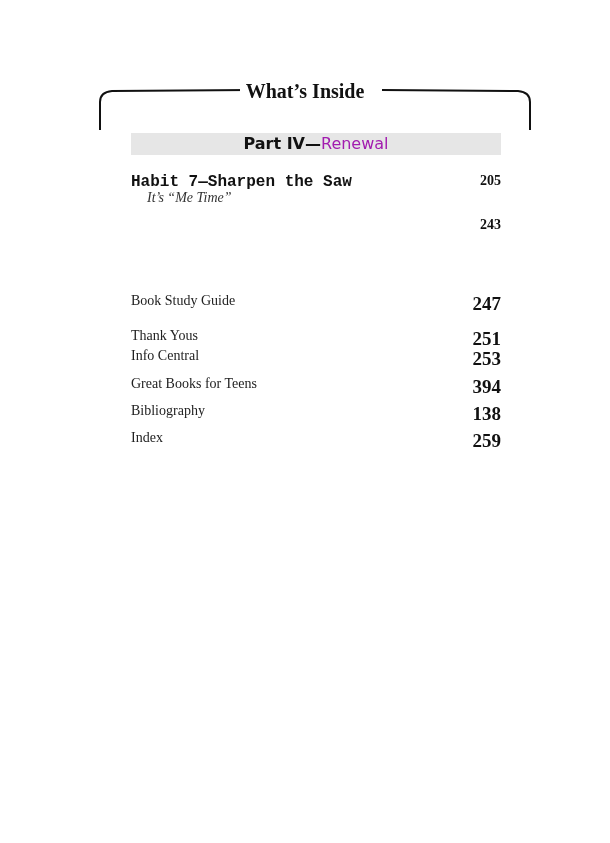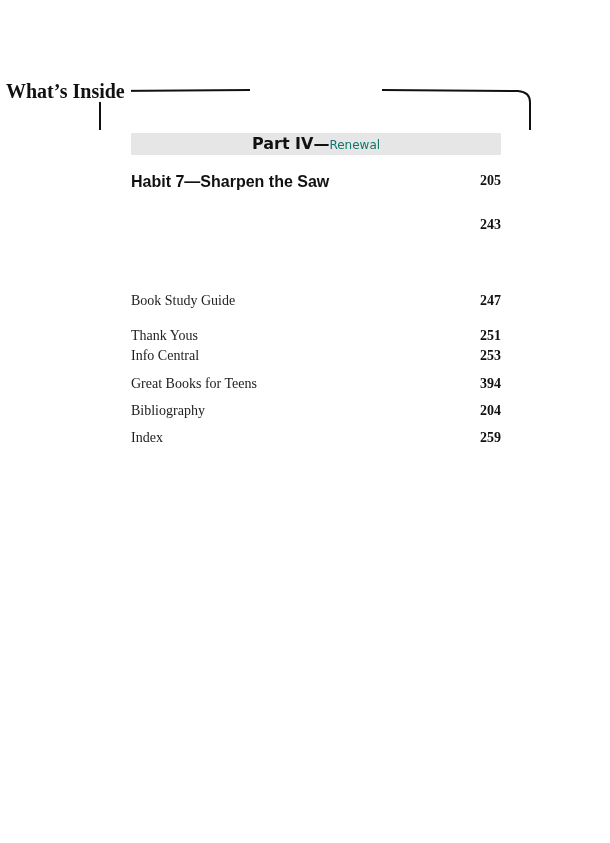--- a/index.html
+++ b/index.html
@@ -1,47 +1,48 @@
 <!DOCTYPE html>
 <html><head>
 <meta charset="utf-8">
 <style>
   html, body { margin: 0; padding: 0; background: #ffffff; }
   body { width: 610px; height: 843px; position: relative; overflow: hidden; font-family: "Liberation Serif", serif; color: #111; }
   .frame { position: absolute; left: 0; top: 0; width: 610px; height: 843px; }
-  .header-title { position: absolute; top: 80px; left: 0; width: 610px; }
+  .header-title { position: absolute; top: 80px; left: 0; width: 610px; text-align: center; }
   .header-title span { font-family: "Liberation Serif", serif; font-weight: bold; font-size: 20px; background: #fff; padding: 0 6px; color: #111; }
   .part-bar { position: absolute; left: 131px; top: 133px; width: 370px; height: 22px; background: #e6e6e6; text-align: center; line-height: 22px; }
   .part-bar .part-num { font-family: "DejaVu Sans", sans-serif; font-weight: bold; font-size: 16px; color: #111; text-align: right; }
-  .part-bar .part-name { font-family: "DejaVu Sans", sans-serif; font-size: 12px; color: #0f766e; }
+  .part-bar .part-name { font-family: "DejaVu Sans", sans-serif; font-size: 16px; color: #a21caf; }
   .entry { position: absolute; left: 131px; width: 370px; }
-  .entry .title { font-family: Liberation Sans, sans-serif; font-weight: bold; font-size: 16px; }
+  .entry .title { font-family: Liberation Mono, monospace; font-weight: bold; font-size: 16px; }
   .entry .subtitle { font-family: "Liberation Serif", serif; font-style: italic; font-size: 14px; color: #333; padding-left: 16px; margin-top: -1px; }
   .entry .page { position: absolute; right: 0; top: 0; font-weight: bold; font-size: 14px; }
   .back { position: absolute; left: 131px; width: 370px; font-size: 14px; color: #222; }
-  .back .page { position: absolute; right: 0; top: 0; font-weight: bold; font-size: 14px; color: #111; }
+  .back .page { position: absolute; right: 0; top: 0; font-weight: bold; font-size: 19px; color: #111; }
 </style>
 </head>
 <body>
 
 <svg class="frame" width="610" height="843" viewBox="0 0 610 843">
   <path d="M100 130 L100 102 Q100 92 112 91 L250 90" fill="none" stroke="#111" stroke-width="2"></path>
   <path d="M382 90 L518 91 Q530 92 530 102 L530 130" fill="none" stroke="#111" stroke-width="2"></path>
 </svg>
 
 <div class="header-title">
   <span>What’s Inside</span>
 </div>
 
 <div class="part-bar">
   <span class="part-num">Part IV</span><span class="part-num">—</span><span class="part-name">Renewal</span>
 </div>
 
 <div class="entry" style="top:173px;">
   <div class="title">Habit 7—Sharpen the Saw</div>
+  <div class="subtitle">It’s “Me Time”</div>
   <div class="page">205</div>
 </div>
 
 <div class="entry" style="top:217px;">
   <div class="page">243</div>
 </div>
 
 <div class="back" style="top:293px;">
   <span>Book Study Guide</span>
   <span class="page">247</span>
@@ -53,18 +54,18 @@
 <div class="back" style="top:348px;">
   <span>Info Central</span>
   <span class="page">253</span>
 </div>
 <div class="back" style="top:376px;">
   <span>Great Books for Teens</span>
   <span class="page">394</span>
 </div>
 <div class="back" style="top:403px;">
   <span>Bibliography</span>
-  <span class="page">204</span>
+  <span class="page">138</span>
 </div>
 <div class="back" style="top:430px;">
   <span>Index</span>
   <span class="page">259</span>
 </div>
 
 </body></html>

